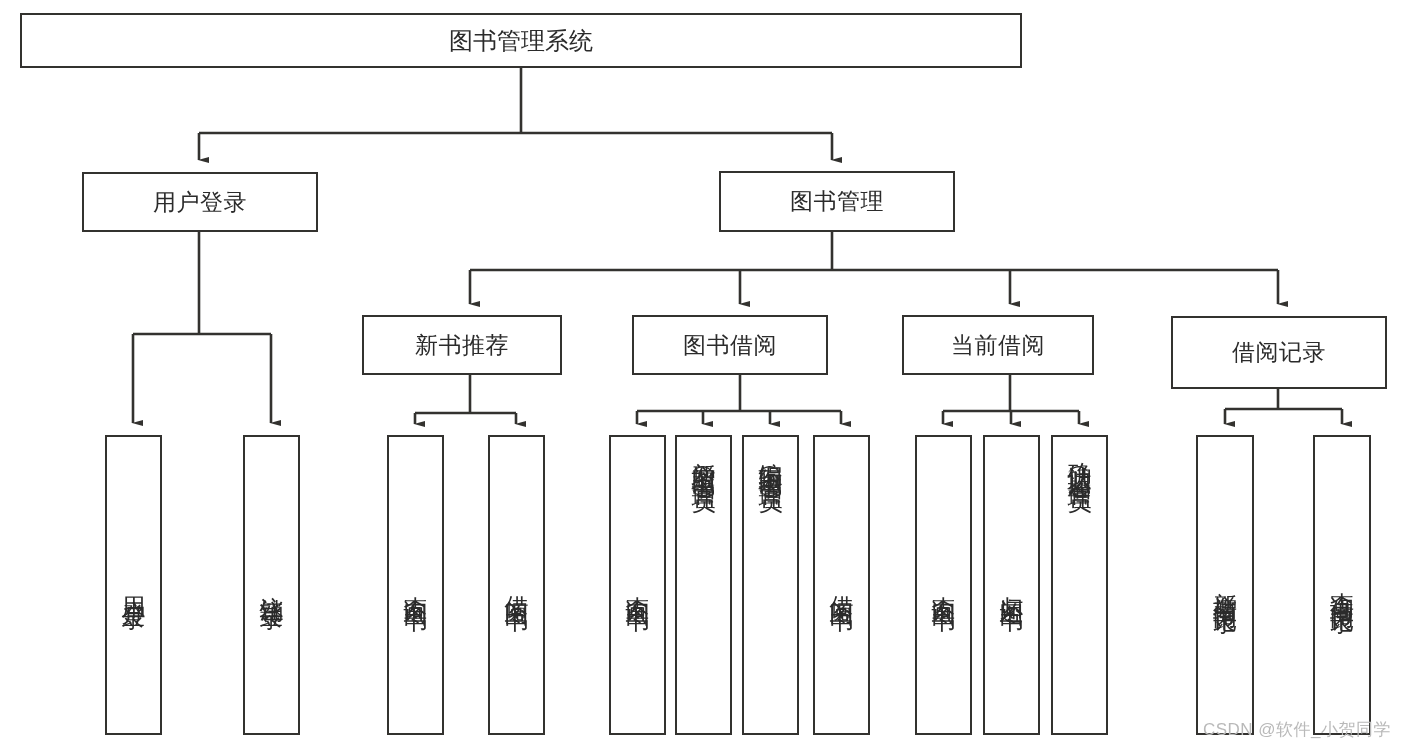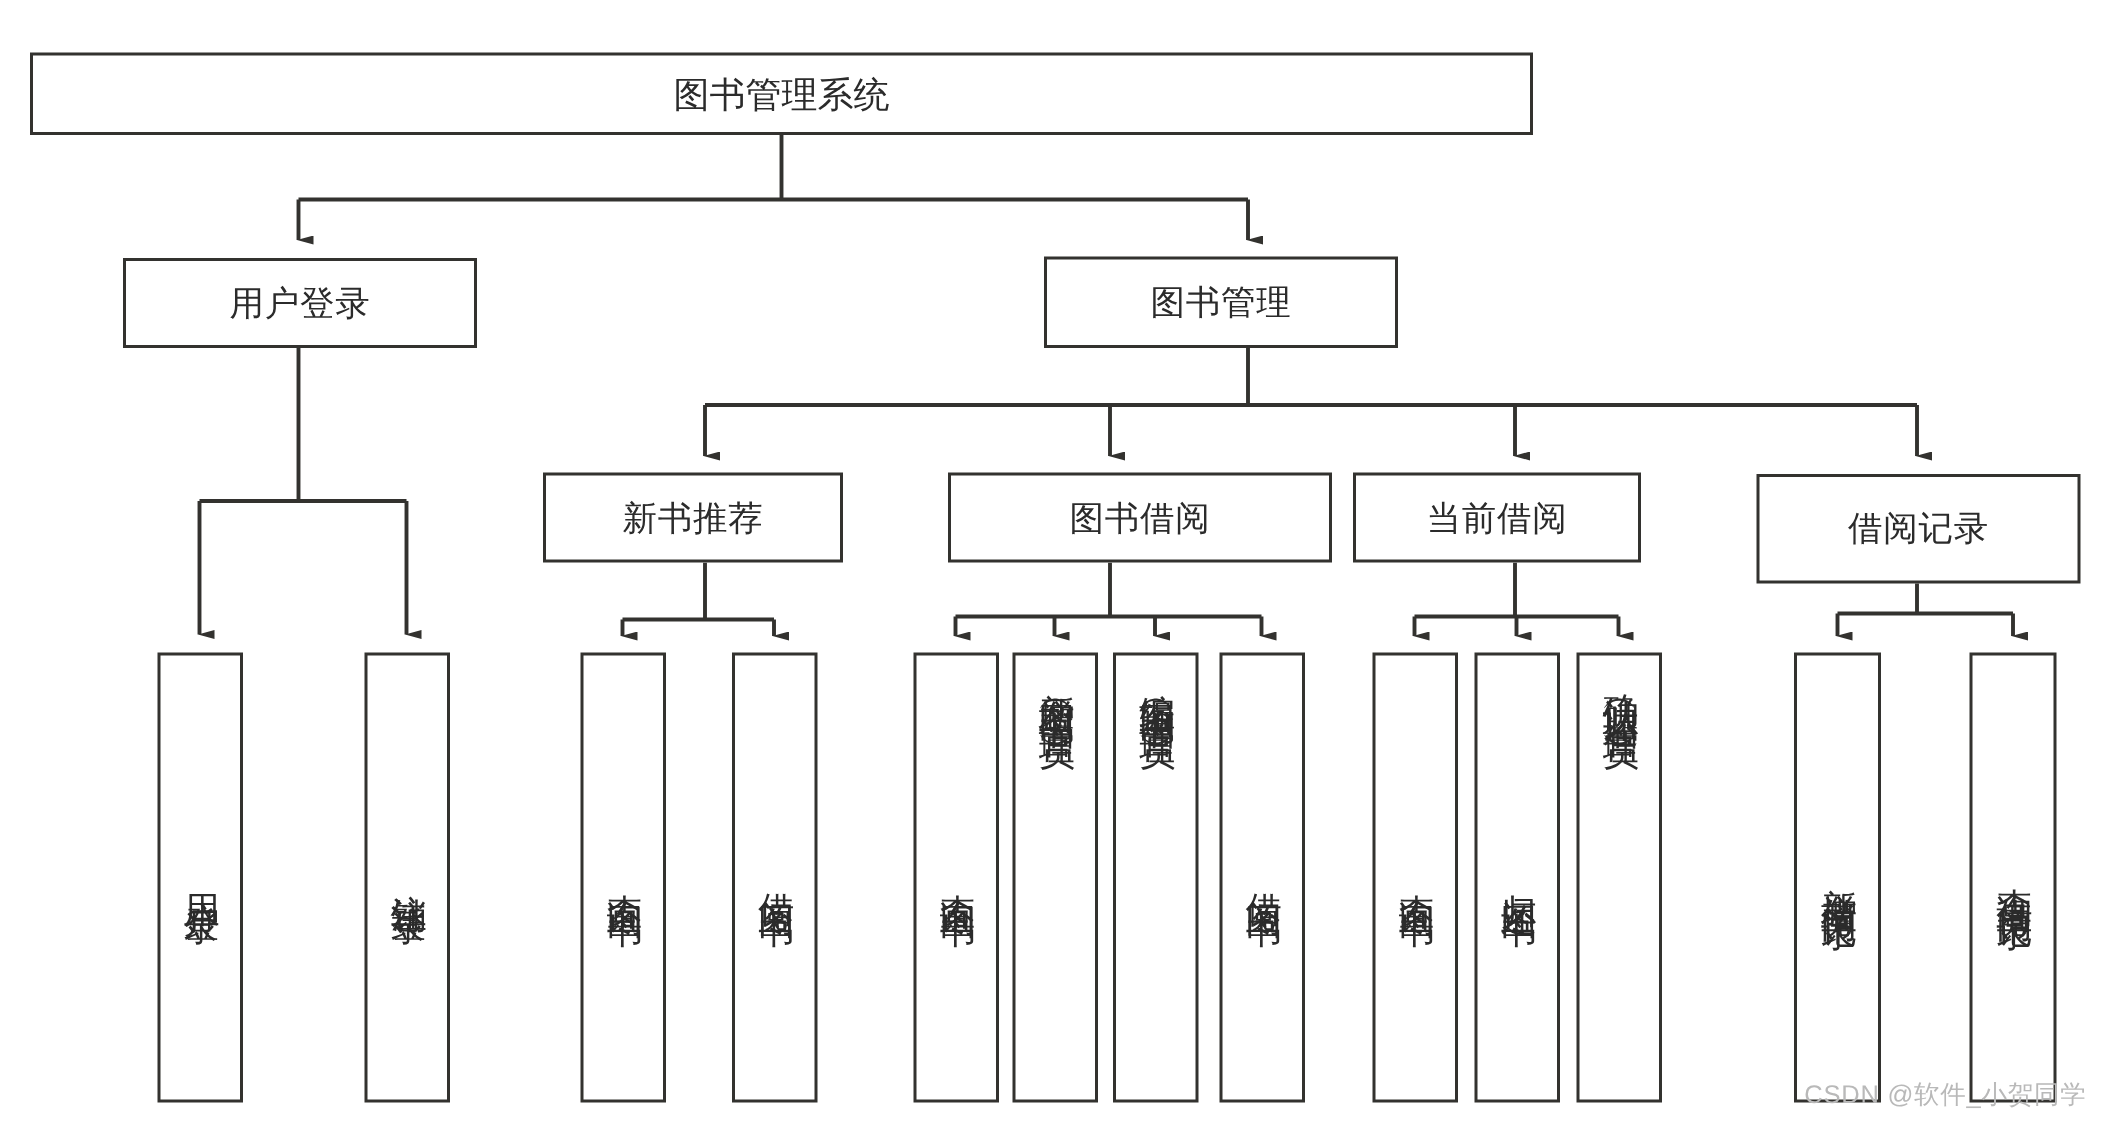--- a/index.html
+++ b/index.html
@@ -119,37 +119,37 @@
       <path d="M 1011 411 L 1011 424" marker-end="url(#arrow)"></path>
       <path d="M 1079 411 L 1079 424" marker-end="url(#arrow)"></path>
 
       <path d="M 1278 375 L 1278 409"></path>
       <path d="M 1225 409 L 1342 409"></path>
       <path d="M 1225 409 L 1225 424" marker-end="url(#arrow)"></path>
       <path d="M 1342 409 L 1342 424" marker-end="url(#arrow)"></path>
     </g>
   </svg>
 
-  <div class="node root" style="left:20px; top:13px; width:1002px; height:55px;margin-top:22px;">
+  <div class="node root" style="left:20px; top:13px; width:1002px; height:55px;">
     <span>图书管理系统</span>
   </div>
 
   <div class="node h" style="left:82px; top:172px; width:236px; height:60px;">
     <span>用户登录</span>
   </div>
 
-  <div class="node h" style="left:696px; top:171px; width:236px; height:61px;text-align:center;">
+  <div class="node h" style="left:719px; top:171px; width:236px; height:61px;text-align:center;">
     <span>图书管理</span>
   </div>
 
   <div class="node h" style="left:362px; top:315px; width:200px; height:60px;">
     <span>新书推荐</span>
   </div>
 
-  <div class="node h" style="left:632px; top:315px; width:256px; height:60px;">
+  <div class="node h" style="left:632px; top:315px; width:196px; height:60px;">
     <span>图书借阅</span>
   </div>
 
   <div class="node h" style="left:902px; top:315px; width:192px; height:60px;">
     <span>当前借阅</span>
   </div>
 
   <div class="node h" style="left:1171px; top:316px; width:216px; height:73px;">
     <span>借阅记录</span>
   </div>

